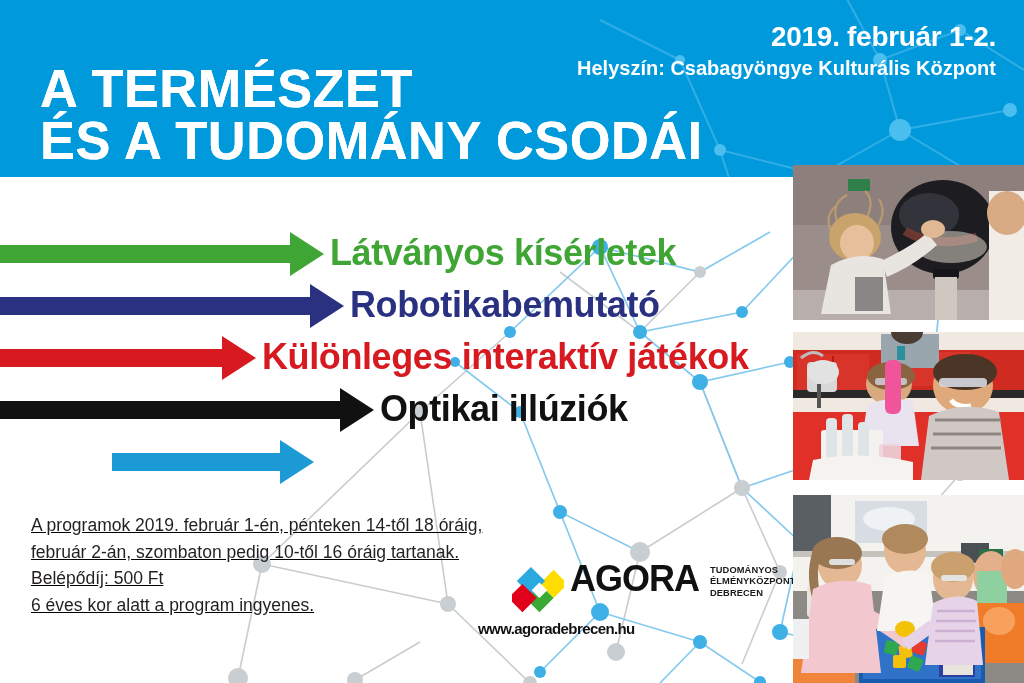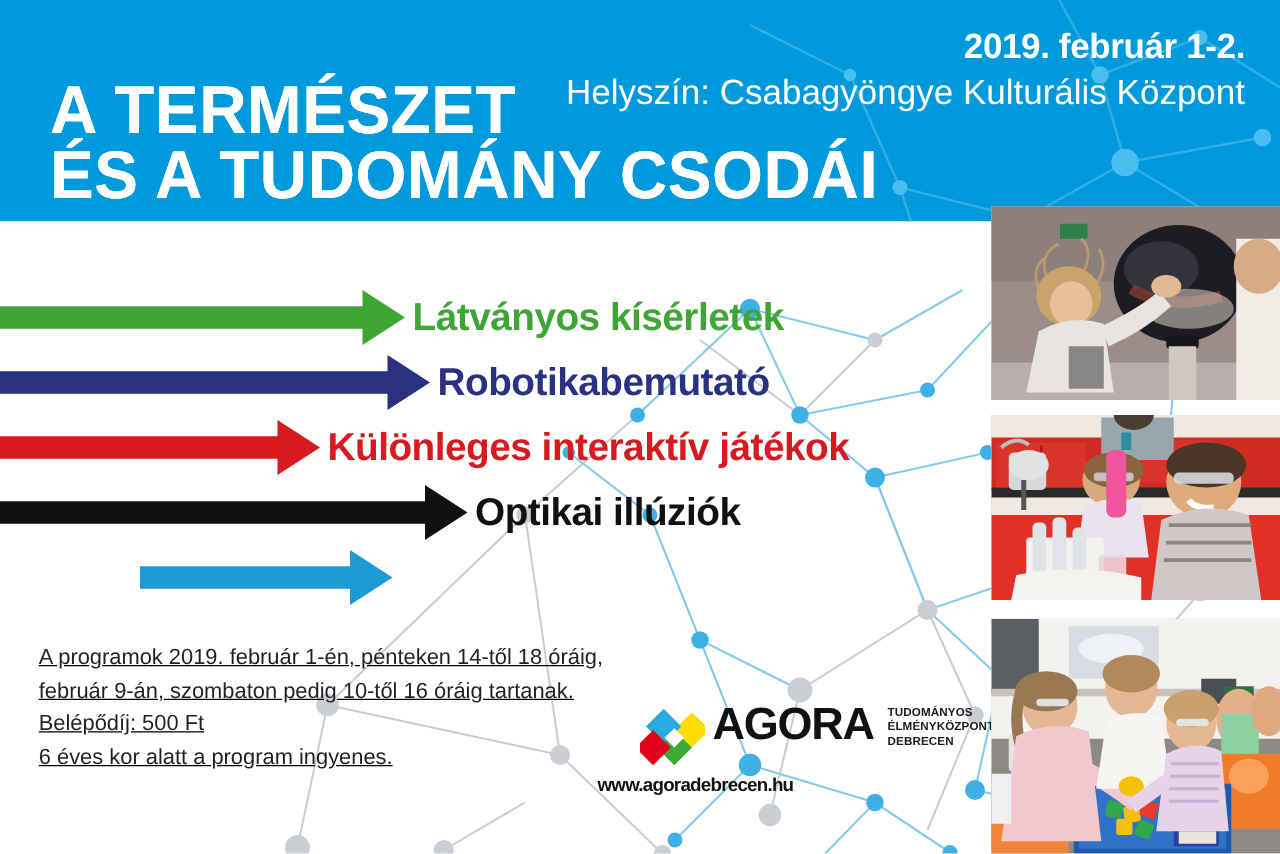--- a/index.html
+++ b/index.html
@@ -44,22 +44,22 @@
   .date-line {
     color:#ffffff;
     font-size:28px;
     font-weight:bold;
     letter-spacing:-0.3px;
     line-height:1.08;
     white-space:nowrap;
   }
   .venue-line {
     color:#ffffff;
-    font-size:28px;
-    font-weight:normal;
+    font-size:20px;
+    font-weight:bold;
     line-height:1.25;
     margin-top:4px;
     white-space:nowrap;
   }
   .title-block {
     position:absolute; left:40px; top:62px;
     z-index:3;
   }
   .title-line {
     color:#ffffff;
@@ -80,21 +80,21 @@
     z-index:3;
   }
   .prow {
     position:absolute; left:0;
     display:flex; align-items:center;
     height:52px;
   }
   .arrow-wrap { position:relative; height:52px; flex:0 0 auto; }
   .prow-label {
     font-weight:bold;
-    font-size:31px;
+    font-size:36px;
     white-space:nowrap;
     line-height:1;
     letter-spacing:-0.4px;
     margin-left:6px;
     position:relative;
     top:-1px;
   }
 
   
   .info {
@@ -298,21 +298,21 @@
       </div>
       <div class="prow" style="top: 208px; left: 112px;">
         <div class="arrow-wrap" style="width: 202px;"><svg width="202" height="52" viewBox="0 0 202 52">
             <path d="M0 17 L168 17 L168 4 L202 26 L168 48 L168 35 L0 35 Z" fill="#1C9AD6"></path>
           </svg></div>
       </div>
     </div>
 
   <div class="info">
     <p>A programok 2019. február 1-én, pénteken 14-től 18 óráig,</p>
-    <p>február 9-án, szombaton pedig 10-től 16 óráig tartanak.</p>
+    <p>február 2-án, szombaton pedig 10-től 16 óráig tartanak.</p>
     <p>Belépődíj: 500 Ft</p>
     <p>6 éves kor alatt a program ingyenes.</p>
   </div>
 
   <div class="logo">
     <div class="logo-row">
       <svg class="logo-mark" viewBox="0 0 52 56" aria-hidden="true">
         <g transform="rotate(45 26 28)">
           <rect x="22" y="2" width="20" height="20" fill="#FFDD00"></rect>
           <rect x="22" y="22" width="20" height="20" fill="#3AAA35"></rect>

